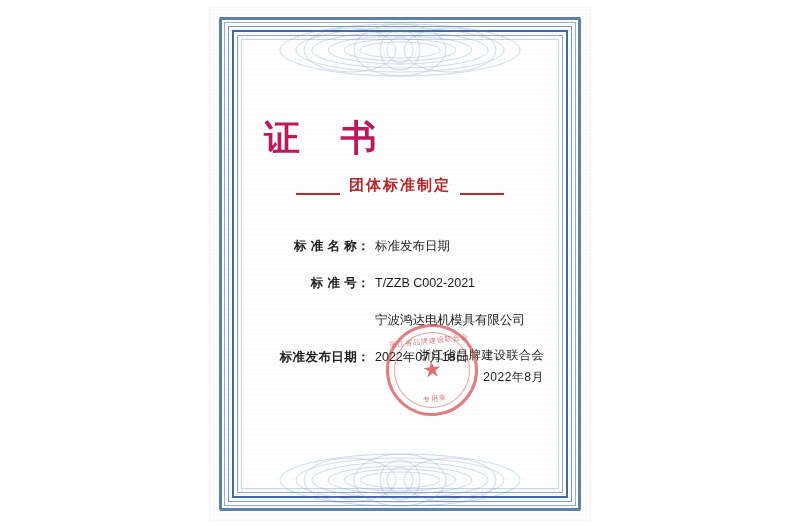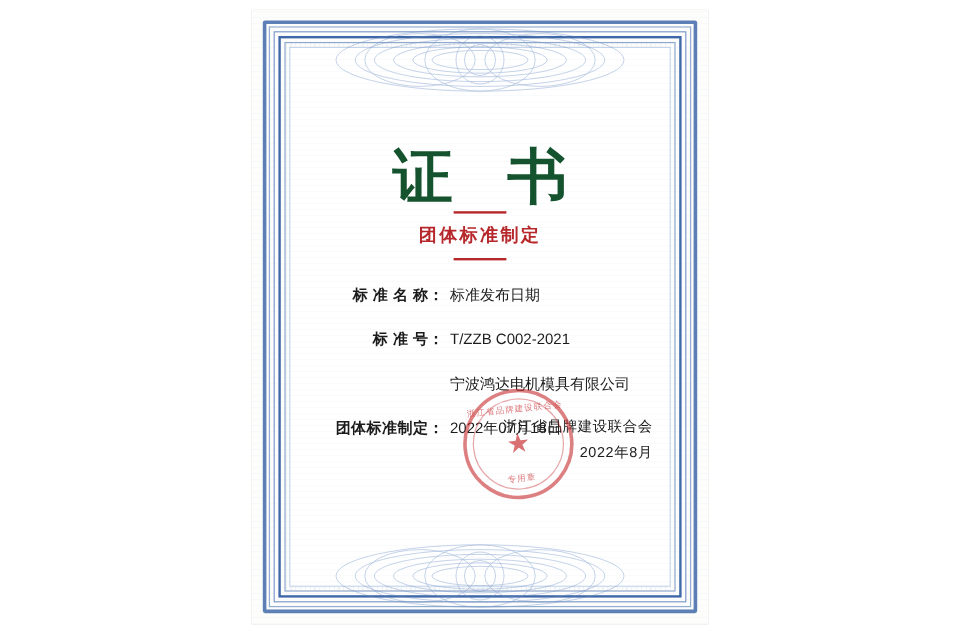--- a/index.html
+++ b/index.html
@@ -89,37 +89,35 @@
     position: absolute;
     left: 40px;
     top: 40px;
     right: 40px;
     bottom: 40px;
   }
   .cert-title {
     position: absolute;
     top: 66px;
     width: 100%;
-    text-align: center;
     font-family: "DejaVu Serif", serif;
     font-weight: bold;
-    font-size: 50px;
+    font-size: 36px;
     letter-spacing: 14px;
     text-indent: 14px;
-    color: #14532d;
+    color: #be185d;
   }
   .subtitle-row {
     position: absolute;
     top: 128px;
     width: 100%;
     display: flex;
-    align-items: center;
+    align-items: flex-end;
     justify-content: center;
     gap: 9px;
-    flex-direction: column;
   }
   .subtitle-row .rule {
     width: 44px;
     height: 2px;
     background: #b6282c;
   }
   .subtitle {
     font-family: "DejaVu Serif", serif;
     font-weight: bold;
     font-size: 15px;
@@ -280,21 +278,21 @@
         <div class="field-row">
           <span class="field-label">标 准 号：</span>
           <span class="field-value">T/ZZB C002-2021</span>
         </div>
 
         <div class="field-row">
           <span class="field-value">宁波鸿达电机模具有限公司</span>
         </div>
 
         <div class="field-row">
-          <span class="field-label">团体标准制定：</span>
+          <span class="field-label">标准发布日期：</span>
           <span class="field-value">2022年07月18日</span>
         </div>
 
       </div>
 
       <div class="issuer">
         <div class="org">浙江省品牌建设联合会</div>
         <div class="date">2022年8月</div>
       </div>
 

